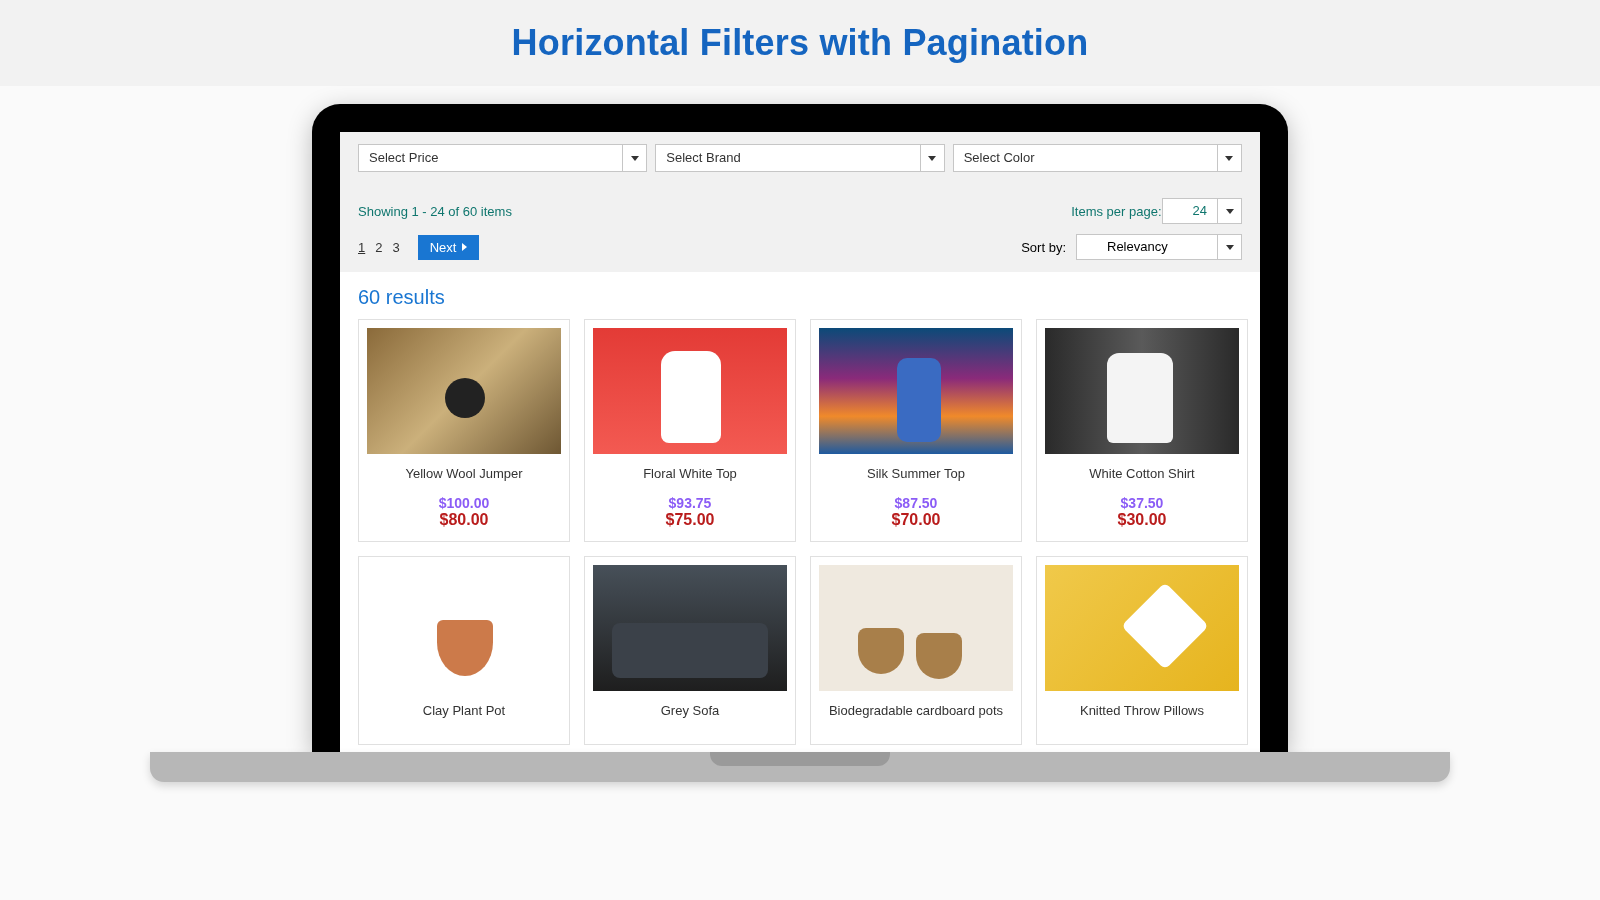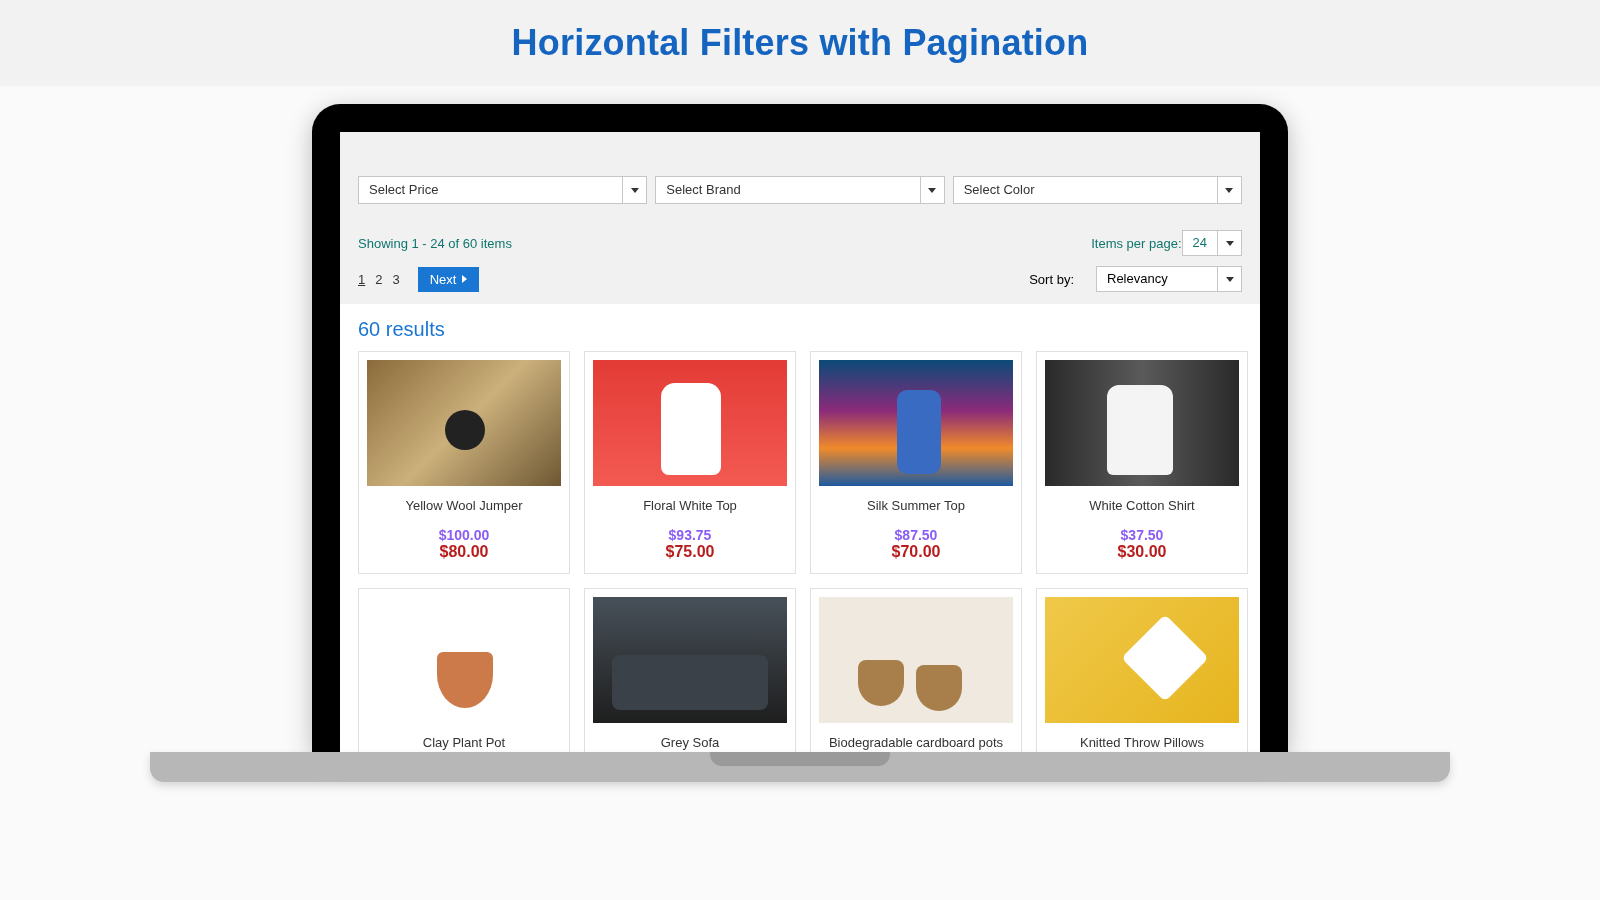--- a/index.html
+++ b/index.html
@@ -60,21 +60,20 @@
     border-radius: 0 0 12px 12px;
   }
   
   .filter-bar {
     background: #f1f1f1;
     padding: 12px 18px 12px 18px;
   }
   .filter-row {
     display: flex;
     gap: 8px;
-    margin-top: 32px;
   }
   .sel {
     display: flex;
     flex: 1;
     background: #fff;
     border: 1px solid #c6c6c6;
     height: 28px;
     font-size: 13px;
     color: #333;
   }
@@ -105,20 +104,21 @@
     font-size: 13px;
     color: #0f766e;
   }
   .ipp-wrap { display: flex; align-items: center; gap: 0; }
   .mini-sel {
     display: flex;
     background: #fff;
     border: 1px solid #c6c6c6;
     height: 26px;
     font-size: 13px;
+    padding-left: 20px;
   }
   .mini-sel .sel-label { padding: 0 10px; line-height: 24px; min-width: 34px; }
   .mini-sel.wide .sel-label { min-width: 120px; }
   .pager-row {
     display: flex;
     justify-content: space-between;
     align-items: center;
     padding: 10px 18px 12px 18px;
     background: #f1f1f1;
     font-size: 13px;
@@ -137,21 +137,21 @@
     gap: 6px;
     cursor: pointer;
     margin-left: 8px;
   }
   .next-btn .tri {
     width: 0; height: 0;
     border-top: 4px solid transparent;
     border-bottom: 4px solid transparent;
     border-left: 5px solid #fff;
   }
-  .sort-wrap { display: flex; align-items: center; gap: 22px; }
+  .sort-wrap { display: flex; align-items: center; gap: 10px; }
   .results-count {
     color: #1976d2;
     font-size: 20px;
     padding: 14px 18px 10px 18px;
   }
   .grid {
     display: grid;
     grid-template-columns: repeat(4, 1fr);
     gap: 14px;
     padding: 0 18px 0 18px;

